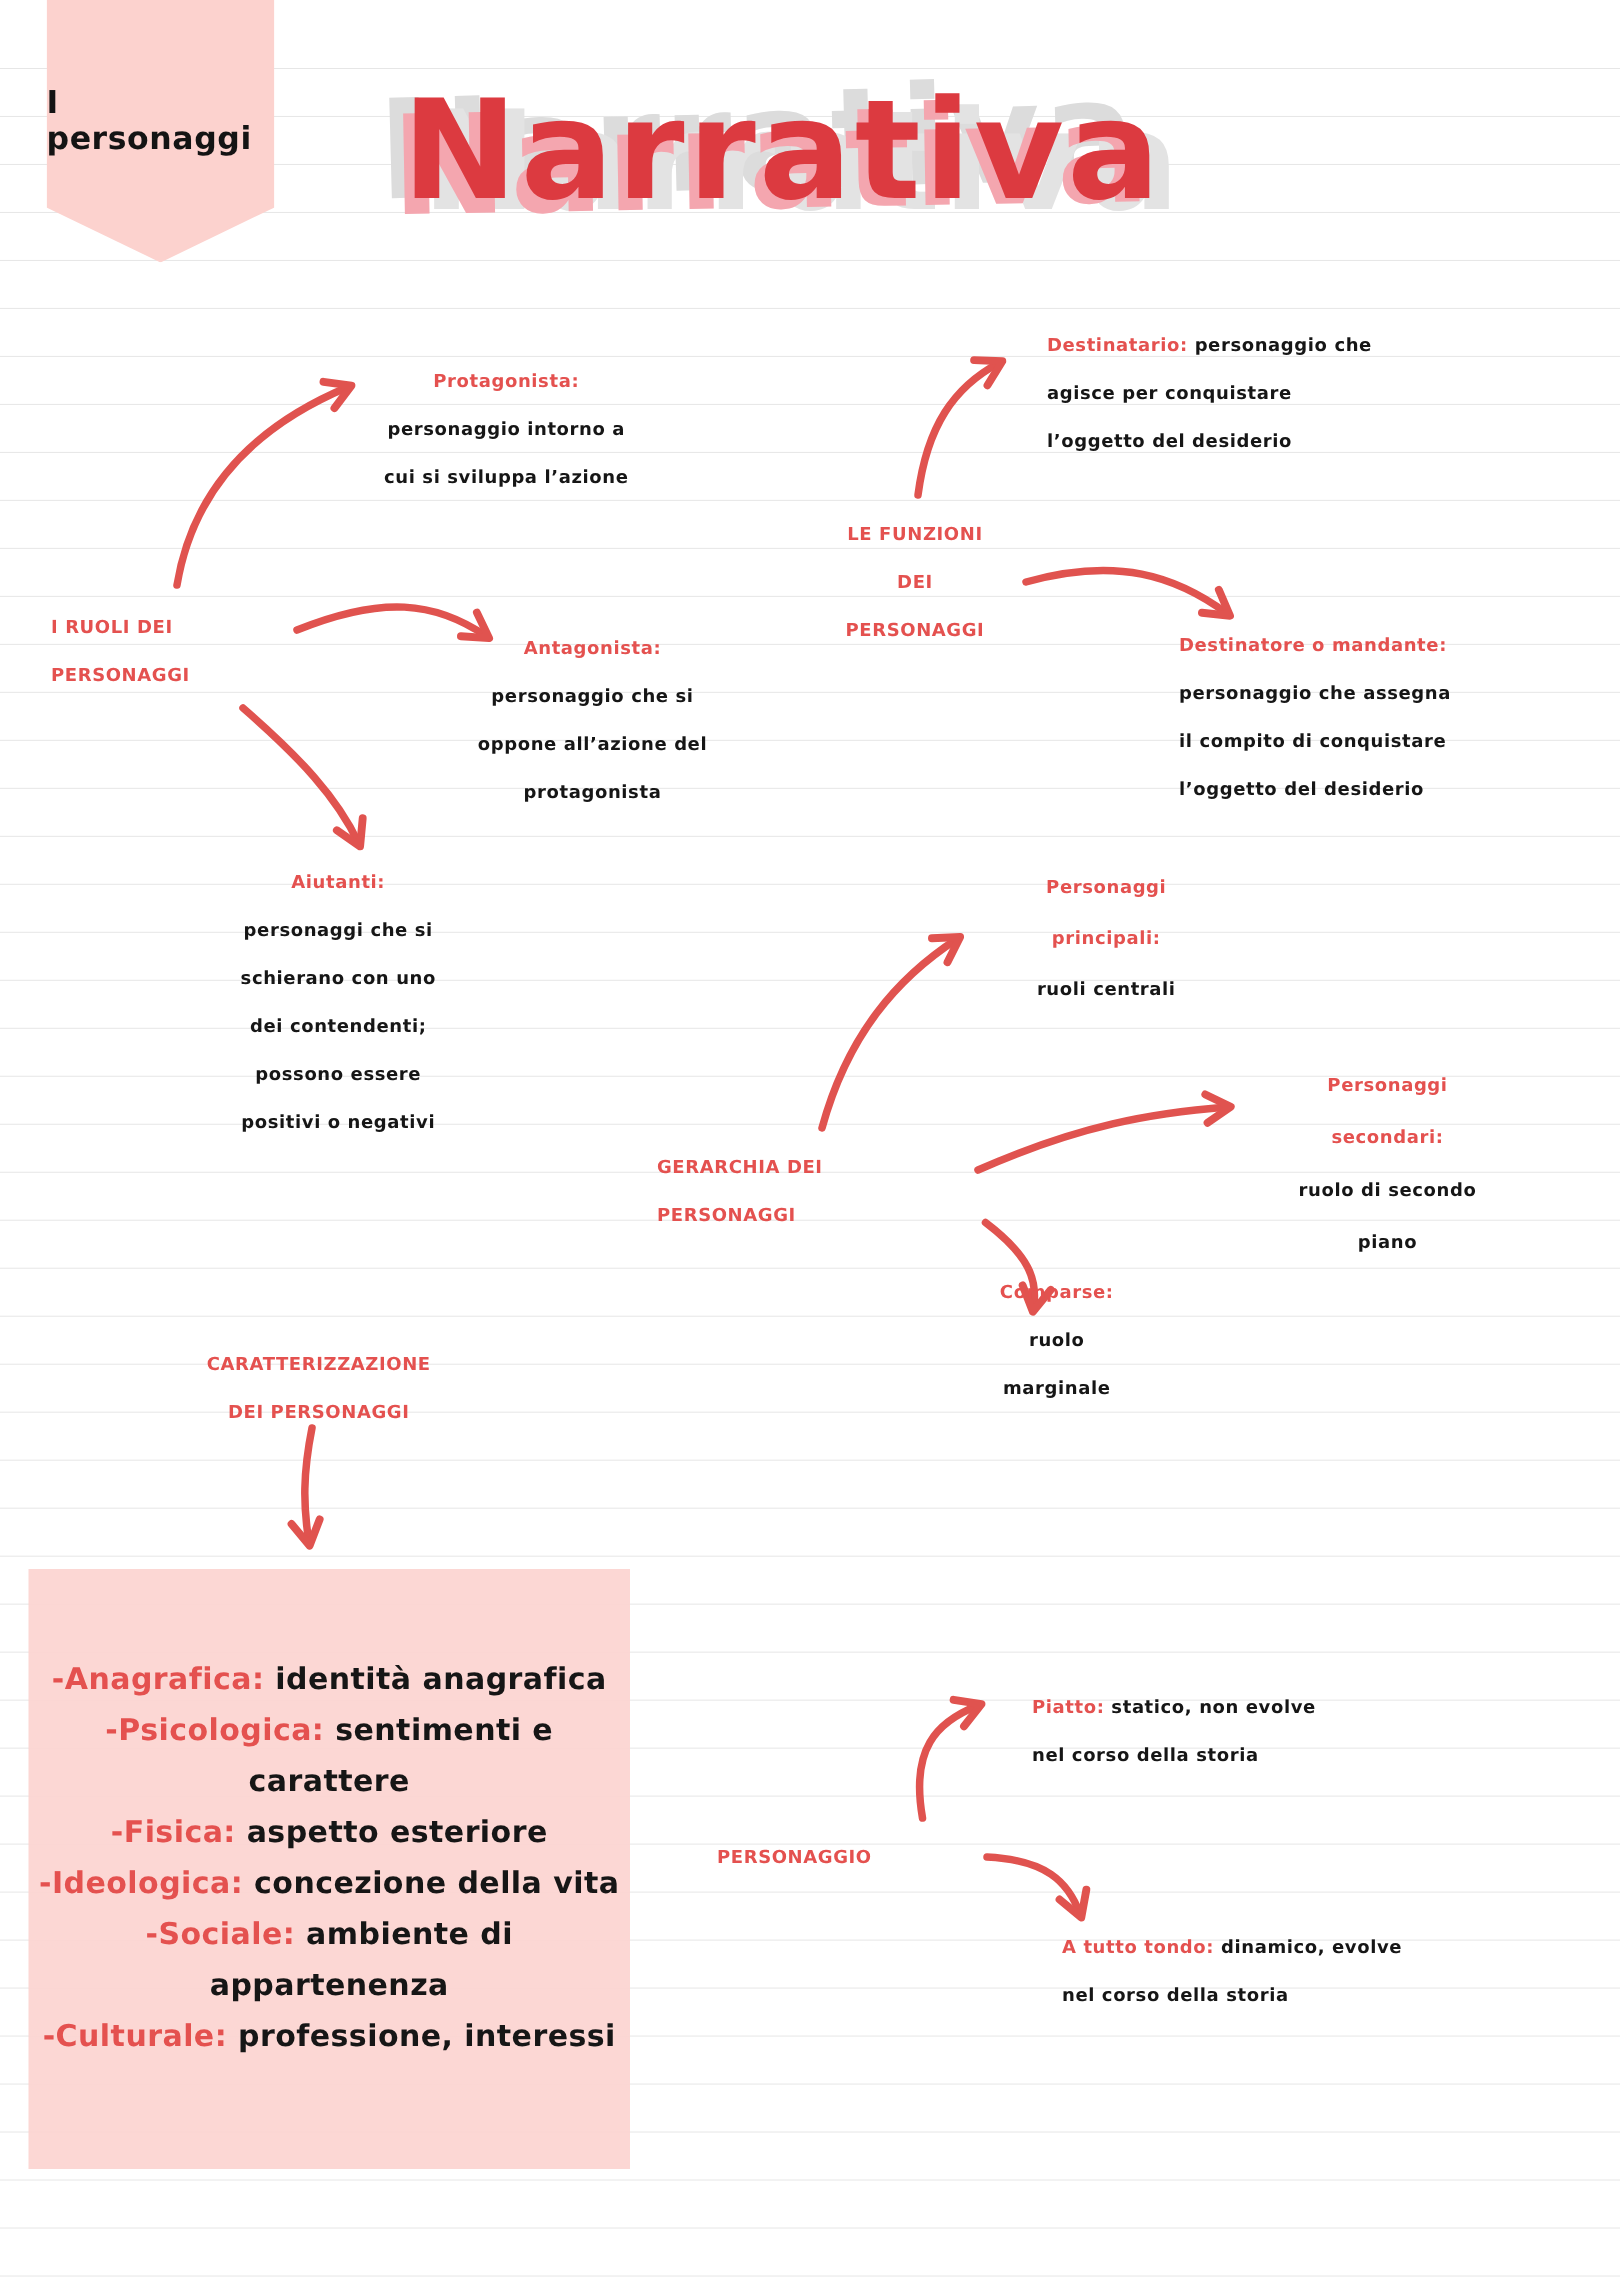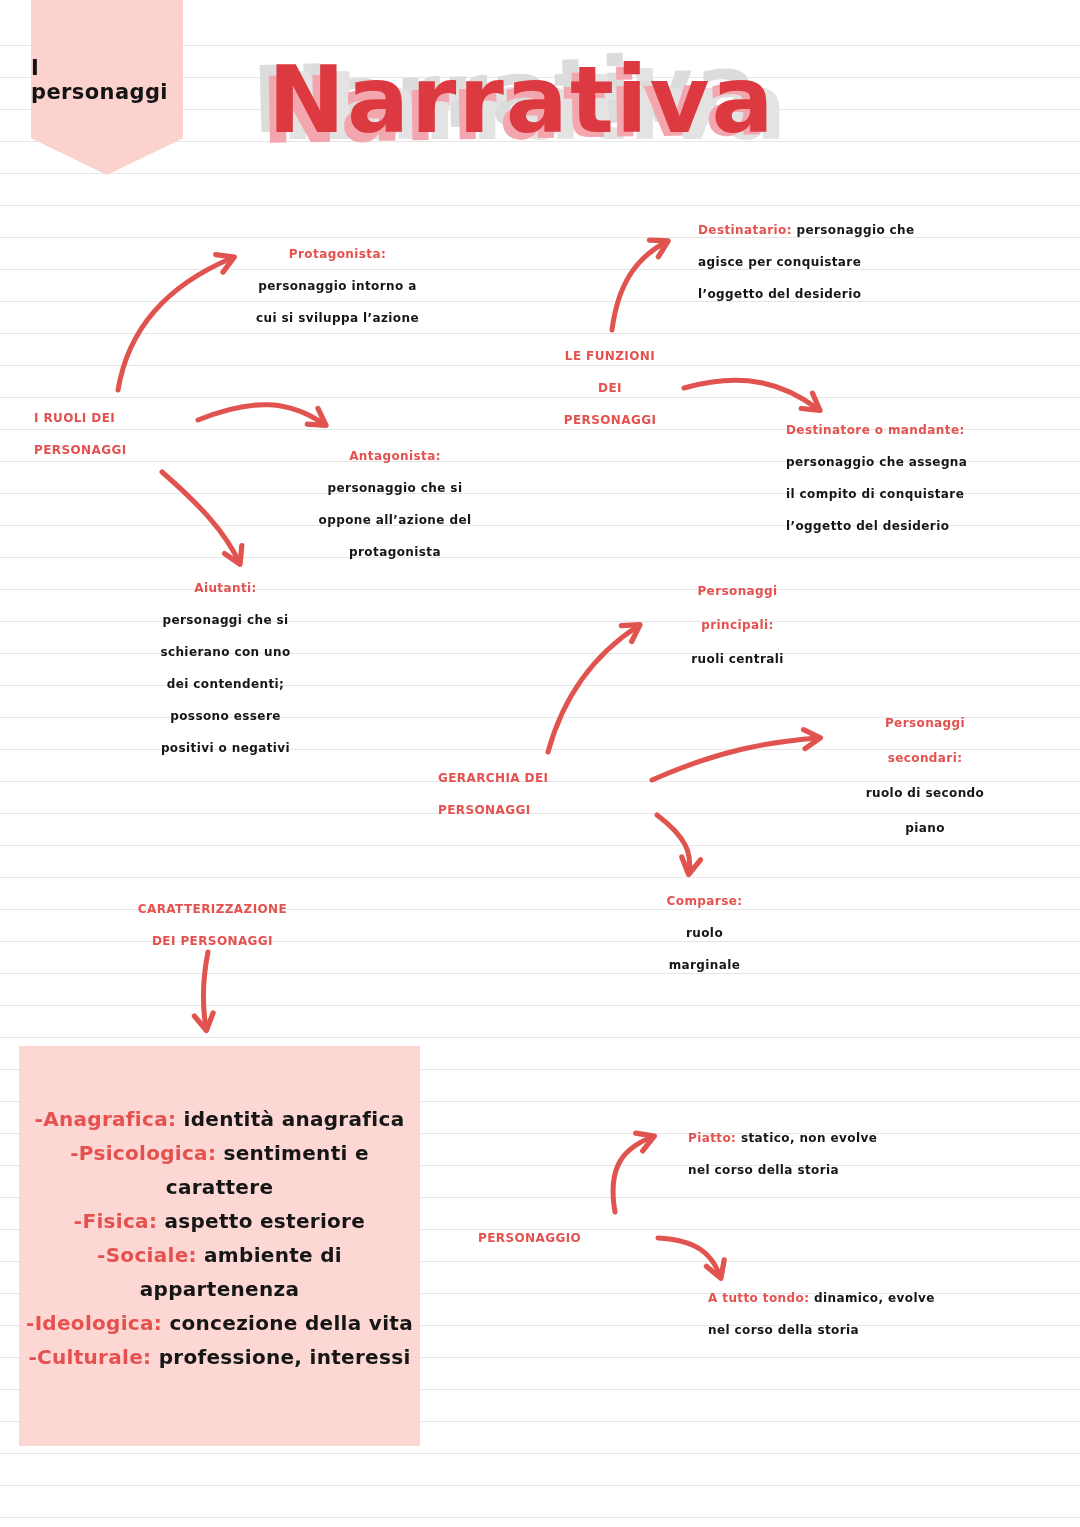--- a/index.html
+++ b/index.html
@@ -98,21 +98,21 @@
     <div class="ln">I RUOLI DEI</div>
     <div class="ln">PERSONAGGI</div>
   </div>
 
   <div class="node center" style="left:190px;top:238px;width:295px;">
     <div class="ln red">Protagonista:</div>
     <div class="ln ink">personaggio intorno a</div>
     <div class="ln ink">cui si sviluppa l’azione</div>
   </div>
 
-  <div class="node center" style="left:270px;top:440px;width:250px;">
+  <div class="node center" style="left:270px;top:416px;width:250px;">
     <div class="ln red">Antagonista:</div>
     <div class="ln ink">personaggio che si</div>
     <div class="ln ink">oppone all’azione del</div>
     <div class="ln ink">protagonista</div>
   </div>
 
   <div class="node center" style="left:108px;top:572px;width:235px;">
     <div class="ln red">Aiutanti:</div>
     <div class="ln ink">personaggi che si</div>
     <div class="ln ink">schierano con uno</div>
@@ -154,21 +154,21 @@
     <div class="ln ink">ruoli centrali</div>
   </div>
 
   <div class="node center" style="left:825px;top:706px;width:200px;line-height:35px;">
     <div class="ln red">Personaggi</div>
     <div class="ln red">secondari:</div>
     <div class="ln ink">ruolo di secondo</div>
     <div class="ln ink">piano</div>
   </div>
 
-  <div class="node center" style="left:622px;top:885px;width:165px;">
+  <div class="node center" style="left:622px;top:845px;width:165px;">
     <div class="ln red">Comparse:</div>
     <div class="ln ink">ruolo</div>
     <div class="ln ink">marginale</div>
   </div>
 
   <div class="node center red" style="left:80px;top:893px;width:265px;">
     <div class="ln">CARATTERIZZAZIONE</div>
     <div class="ln">DEI PERSONAGGI</div>
   </div>
 
@@ -180,26 +180,26 @@
       </div>
       <div class="wrapln">
         <span class="red">-Psicologica:</span>
         <span class="ink">sentimenti e carattere</span>
       </div>
       <div class="wrapln">
         <span class="red">-Fisica:</span>
         <span class="ink">aspetto esteriore</span>
       </div>
       <div class="wrapln">
+        <span class="red">-Ideologica:</span>
+        <span class="ink">concezione della vita</span>
+      </div>
+      <div class="wrapln">
         <span class="red">-Sociale:</span>
         <span class="ink">ambiente di appartenenza</span>
-      </div>
-      <div class="wrapln">
-        <span class="red">-Ideologica:</span>
-        <span class="ink">concezione della vita</span>
       </div>
       <div class="wrapln">
         <span class="red">-Culturale:</span>
         <span class="ink">professione, interessi</span>
       </div>
     </div>
   </div>
 
   <div class="node red" style="left:478px;top:1222px;">
     <div class="ln">PERSONAGGIO</div>

